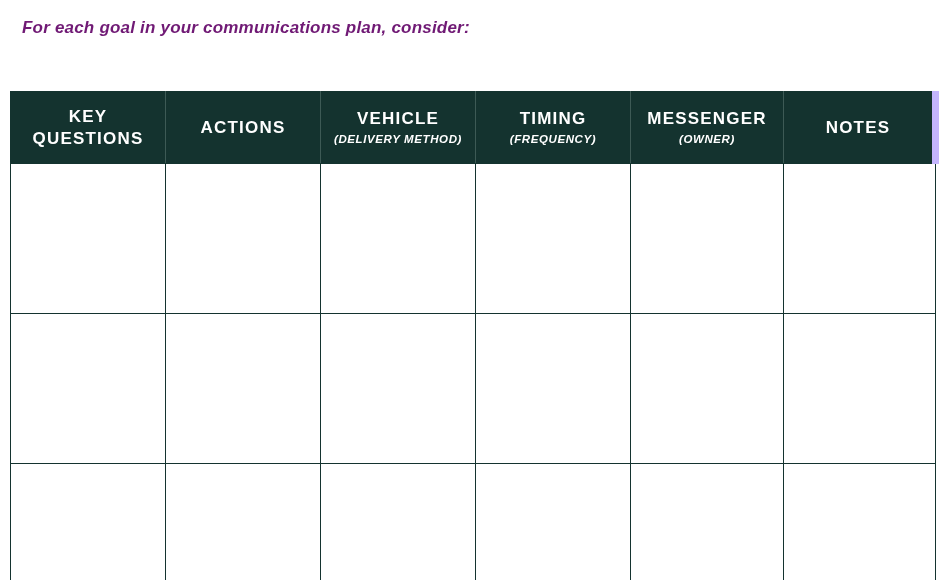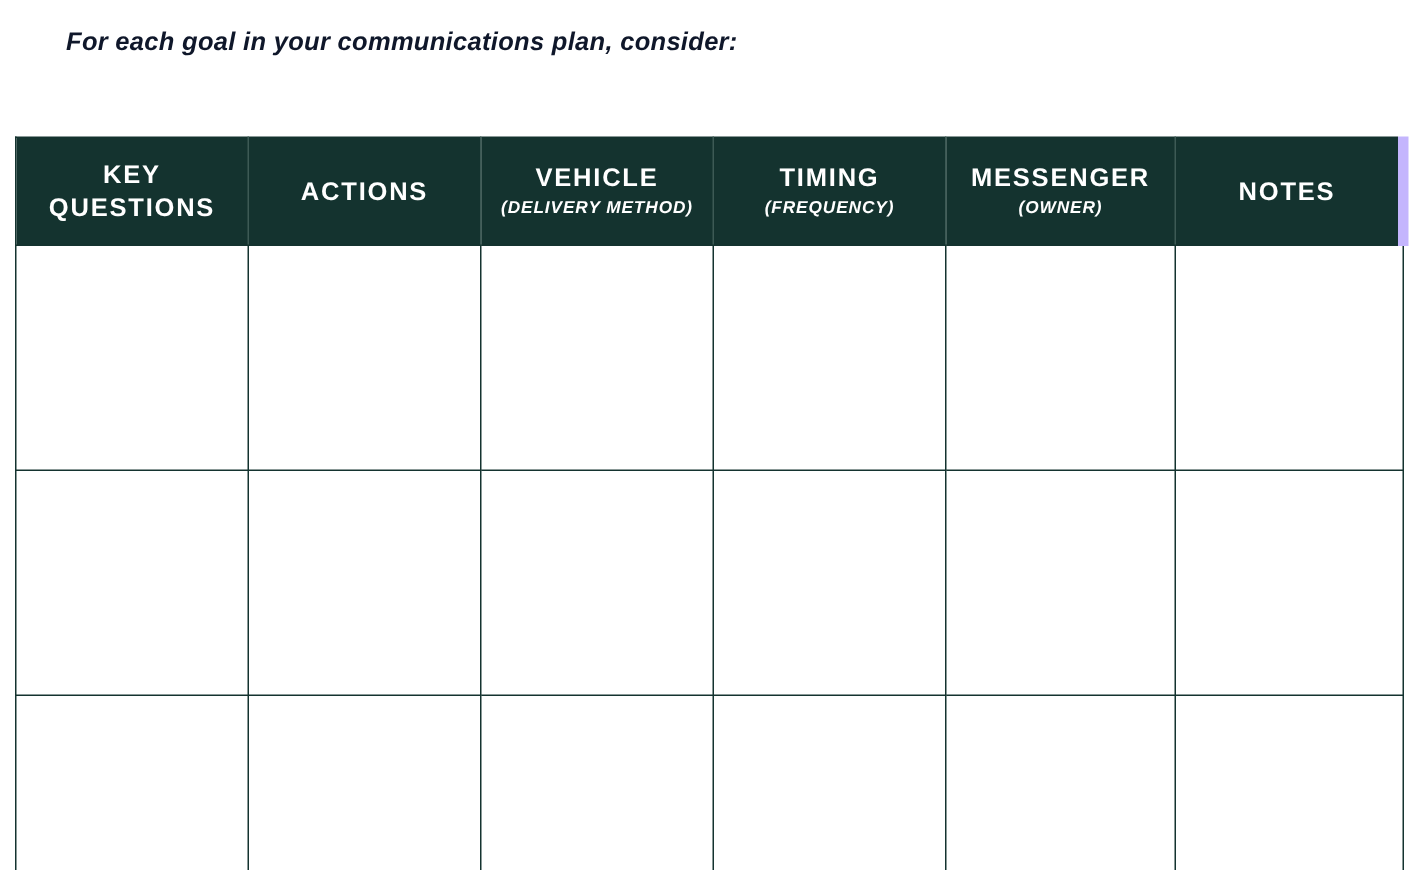--- a/index.html
+++ b/index.html
@@ -21,24 +21,23 @@
     box-sizing: border-box;
   }
   .intro-line {
     position: absolute;
     left: 22px;
     top: 18px;
     font-family: "Liberation Sans", sans-serif;
     font-style: italic;
     font-weight: bold;
     font-size: 17px;
-    color: #0f172a;
+    color: #701a75;
     letter-spacing: 0.2px;
     white-space: nowrap;
-    margin-left: 22px;
   }
   .table-wrap {
     position: absolute;
     left: 10px;
     top: 51px;
     width: 925px;
     height: 522px;
   }
   table.grid {
     border-collapse: collapse;

